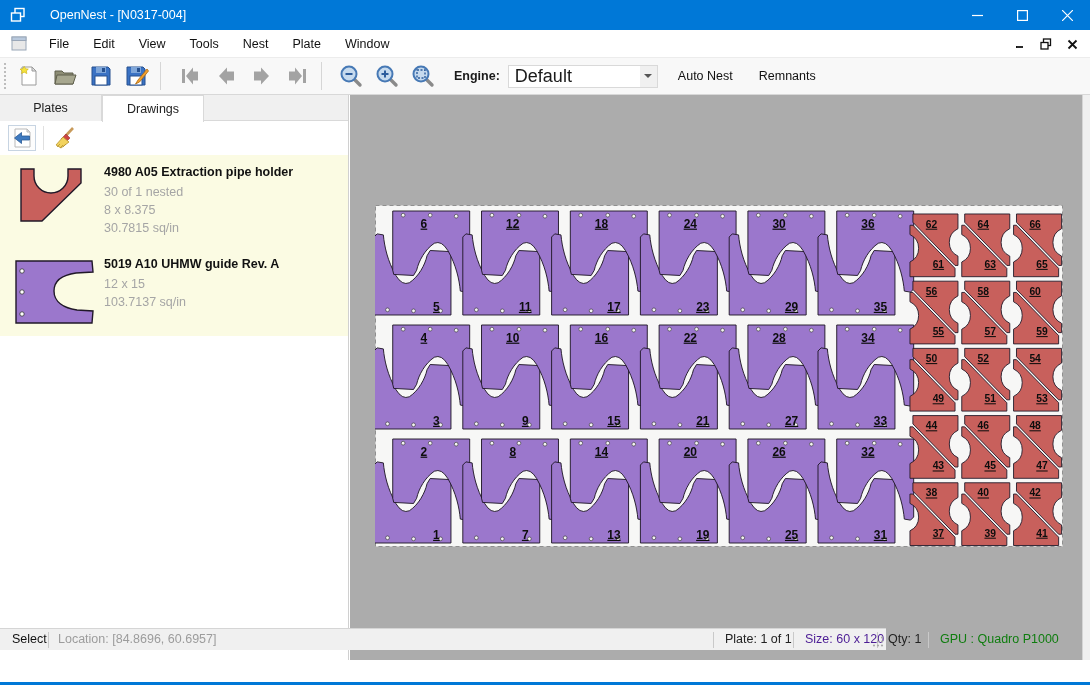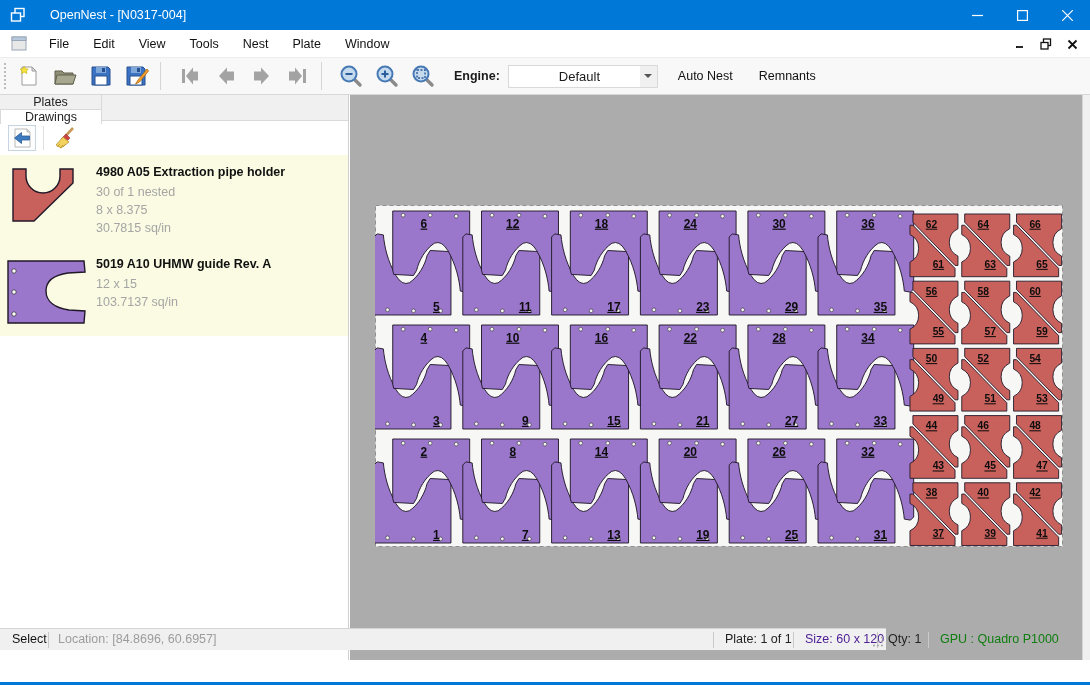--- a/index.html
+++ b/index.html
@@ -21,36 +21,36 @@
   .mdi-btns { position:absolute; right:8px; top:0; height:28px; display:flex; align-items:center; gap:6px; }
   .mdi-btn { width:20px; height:20px; display:flex; align-items:center; justify-content:center; }
 
   
   .toolbar { position:absolute; left:0; top:58px; width:1090px; height:37px; background:#f8f8f8; border-bottom:1px solid #d8d8d8; display:flex; align-items:center; }
   .grip { width:4px; height:26px; border-left:2px dotted #bdbdbd; margin-left:4px; }
   .tb-btn { width:30px; height:30px; margin-left:6px; display:flex; align-items:center; justify-content:center; }
   .tb-sep { width:1px; height:28px; background:#d6d6d6; margin:0 8px; }
   .engine-label { font-weight:bold; font-size:12.5px; margin-left:16px; }
   .engine-combo { position:relative; width:150px; height:23px; background:#fff; border:1px solid #d9d9d9; margin-left:8px; display:flex; align-items:center; }
-  .engine-combo .val { padding-left:6px; font-size:13px;margin-left:44px; }
+  .engine-combo .val { padding-left:6px; font-size:18px; }
   .combo-arrow { position:absolute; right:0; top:0; width:17px; height:21px; background:#f0f0f0; display:flex; align-items:center; justify-content:center; }
   .combo-arrow:after { content:""; border:4px solid transparent; border-top-color:#555; margin-top:4px; }
   .tb-text-btn { margin-left:14px; padding:5px 6px; font-size:12.5px; color:#111; }
 
   
   .left-panel { position:absolute; left:0; top:95px; width:349px; height:565px; background:#fff; border-right:1px solid #d0d0d0; }
-  .tabstrip { position:absolute; left:0; top:0; width:100%; height:26px; background:#f0f0f0; border-bottom:1px solid #d9d9d9; display:flex;flex-direction:column; }
+  .tabstrip { position:absolute; left:0; top:0; width:100%; height:26px; background:#f0f0f0; border-bottom:1px solid #d9d9d9; display:flex; }
   .tab { width:102px; height:26px; display:flex; align-items:center; justify-content:center; font-size:12.5px; background:#f0f0f0; border-right:1px solid #d9d9d9; color:#222; }
   .tab.active { background:#fff; border:1px solid #d9d9d9; border-bottom:none; height:27px; z-index:2; }
   .panel-tools { position:absolute; left:0; top:27px; width:100%; height:32px; background:#fff; display:flex; align-items:center; }
   .panel-tool-btn { width:28px; height:26px; margin-left:8px; border:1px solid #c7d4e2; background:#fdfdfd; display:flex; align-items:center; justify-content:center; }
   .panel-tool-sep { width:1px; height:24px; background:#e0e0e0; margin:0 7px; }
   .panel-tool-plain { width:28px; height:26px; display:flex; align-items:center; justify-content:center; }
   .drawings-list { position:absolute; left:0; top:60px; width:348px; }
-  .draw-item { display:flex; padding:8px 10px 10px 2px; background:#FBFBE3; }
+  .draw-item { display:flex; padding:8px 10px 10px 10px; background:#FBFBE3; }
   .thumb { width:90px; display:flex; align-items:flex-start; justify-content:center; padding-top:4px; }
   .draw-info { flex:1; padding-left:4px; }
   .draw-title { font-weight:bold; font-size:12.5px; color:#111; padding:2px 0 4px 0; }
   .draw-line { color:#a5a5a5; font-size:12.5px; line-height:18px; }
 
   
   .canvas { position:absolute; left:350px; top:95px; width:740px; height:565px; background:#ACACAC; overflow:hidden; }
   .right-track { position:absolute; right:0; top:0; width:8px; height:565px; background:#f0f0f0; border-left:1px solid #d5d5d5; }
   #plate-svg { position:absolute; left:25px; top:110px; }
 

